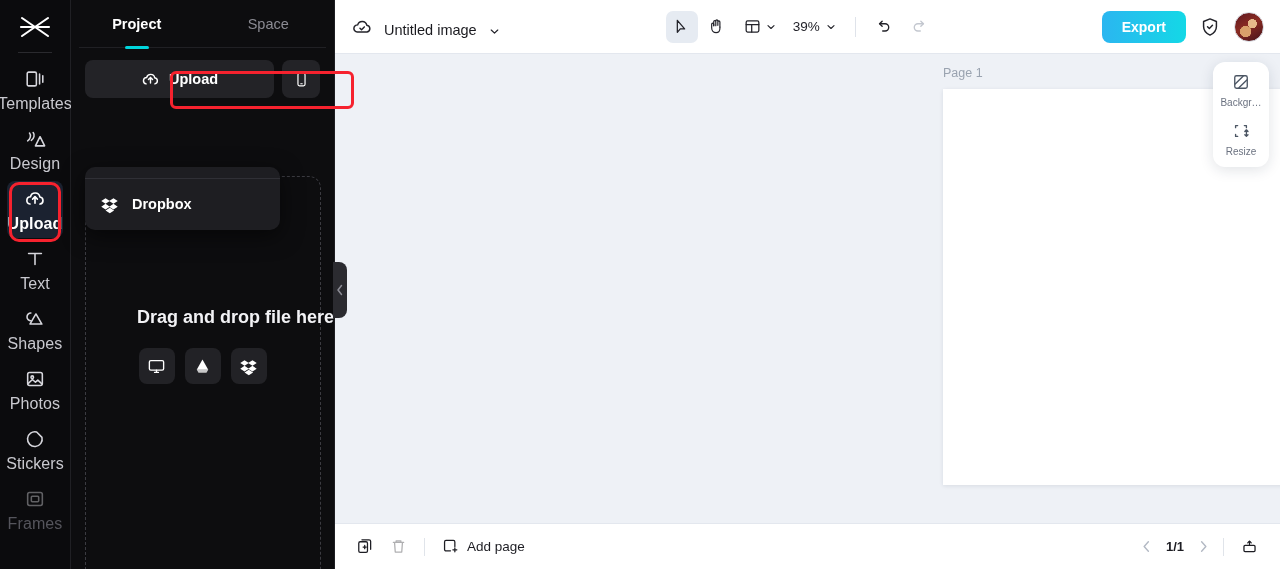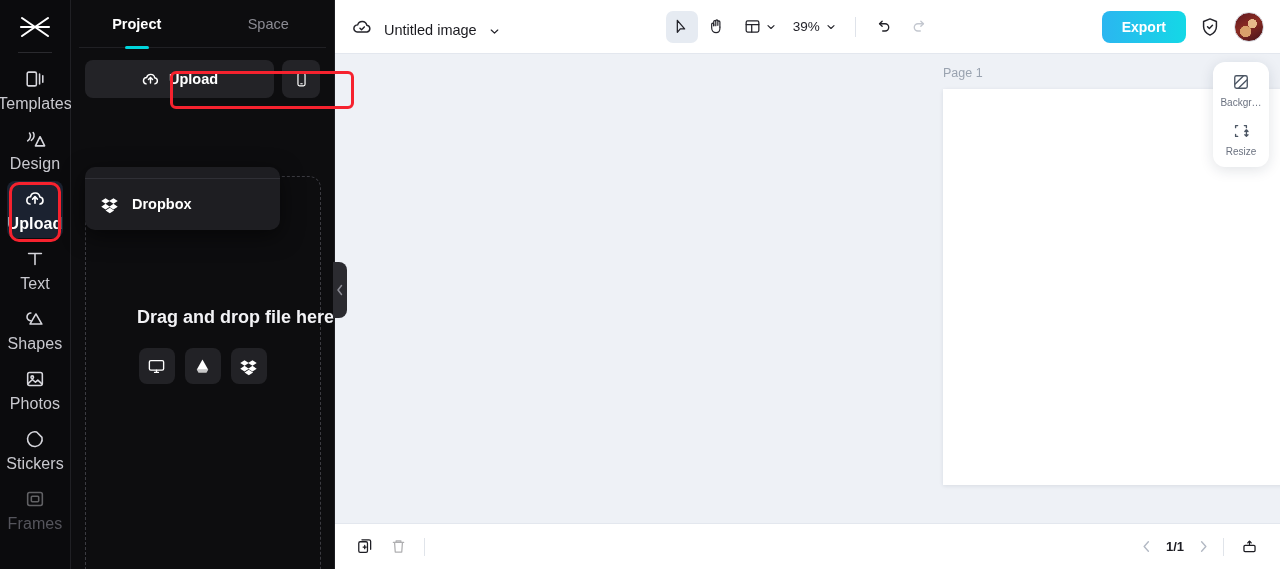--- a/index.html
+++ b/index.html
@@ -419,20 +419,27 @@
           <path d="M7.5 3.5h9a2 2 0 0 1 2 2v10"></path>
           <path d="M9 12.7h4M11 10.7v4"></path>
         </svg>
       </div>
       <div class="bb-btn disabled">
         <svg width="19" height="19" viewBox="0 0 24 24" fill="none" stroke="#1d1d23" stroke-width="1.6" stroke-linecap="round" stroke-linejoin="round">
           <path d="M5.5 6.8h13M9 6.8V4.8h6v2M7 6.8l.9 12.2h8.2l.9-12.2"></path>
         </svg>
       </div>
       <div class="bb-div"></div>
+      <div class="bb-btn">
+        <svg width="19" height="19" viewBox="0 0 24 24" fill="none" stroke="#1d1d23" stroke-width="1.6" stroke-linecap="round" stroke-linejoin="round">
+          <path d="M17.5 12V6.2a1.8 1.8 0 0 0-1.8-1.8H6.3A1.8 1.8 0 0 0 4.5 6.2v9.5a1.8 1.8 0 0 0 1.8 1.8H12"></path>
+          <path d="M15 16.2h5M17.5 13.7v5"></path>
+        </svg>
+        <span>Add page</span>
+      </div>
 
       <div class="bb-spacer"></div>
 
       <div class="nav-arrow">
         <svg width="15" height="15" viewBox="0 0 16 16" fill="none" stroke="#b3b9c4" stroke-width="1.5" stroke-linecap="round" stroke-linejoin="round">
           <path d="M10 3 5.5 8l4.5 5"></path>
         </svg>
       </div>
       <span class="page-count">1/1</span>
       <div class="nav-arrow">

